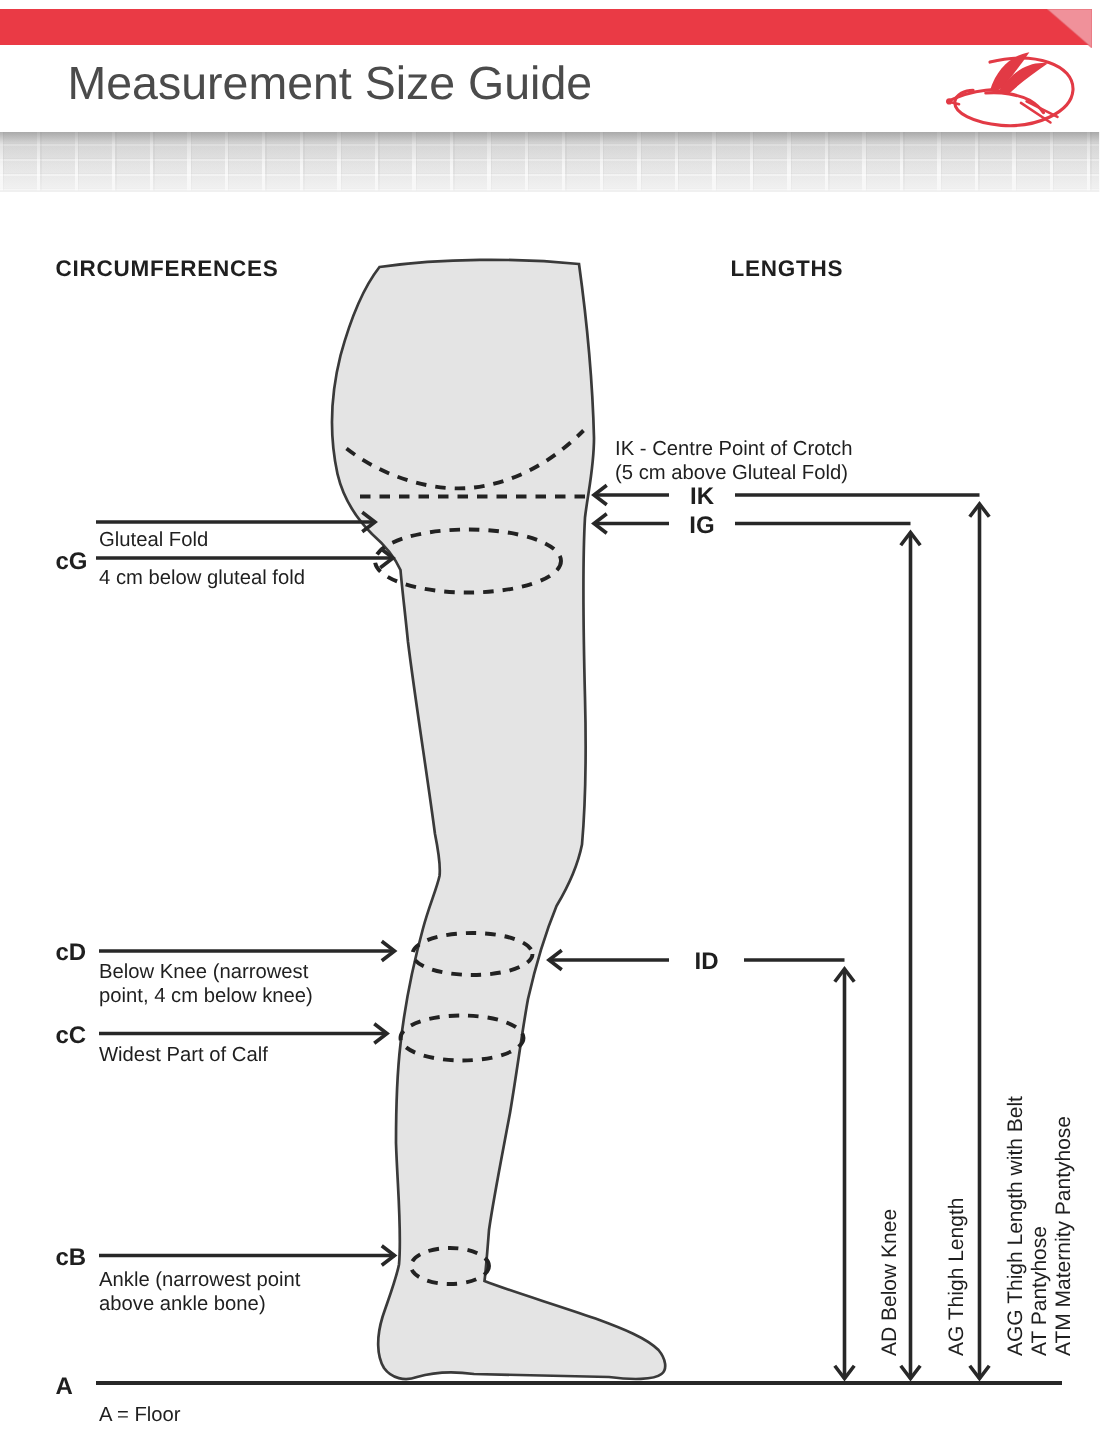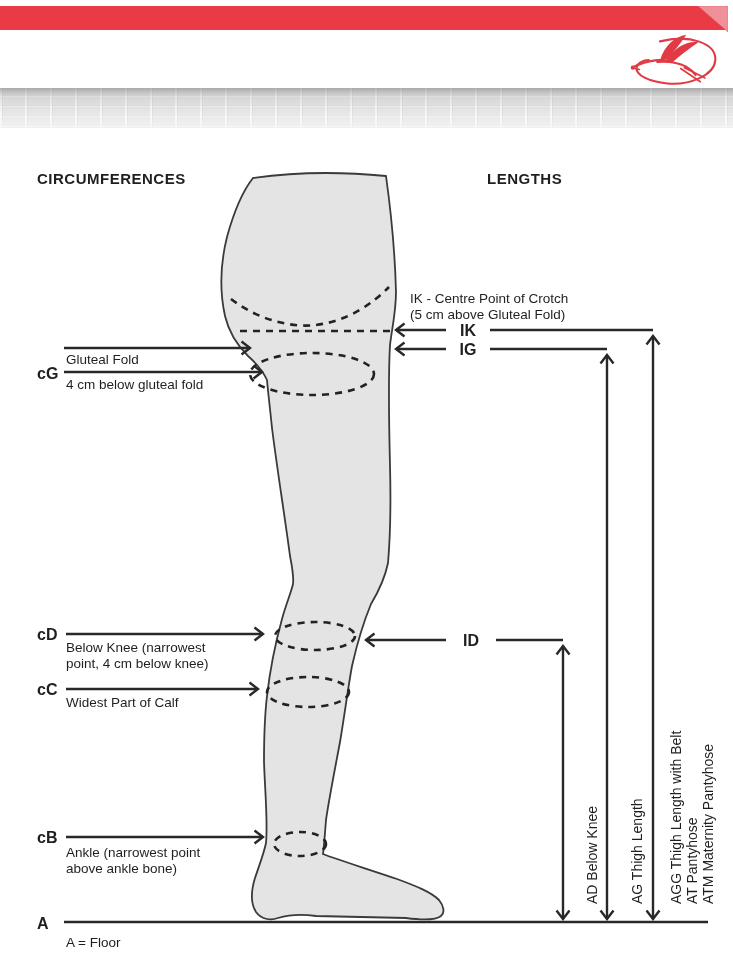--- a/index.html
+++ b/index.html
@@ -37,20 +37,21 @@
 </head>
 <body>
 
 <div id="page">
 
   <div class="red-bar"></div>
   <svg class="fold" viewBox="0 0 30 26">
     <polygon points="0,0 30,0 30,26" fill="#f0919a"></polygon>
     <polygon points="0,0 30,0 30,26" fill="none" stroke="#e2545e" stroke-width="1" opacity=".45"></polygon>
   </svg>
+  <h1 class="page-title">Measurement Size Guide</h1>
 
   <svg class="logo" viewBox="0 0 100 64">
     <g fill="none" stroke="#e23a45" stroke-width="2.2" stroke-linecap="round">
 
       <path d="M 34,10 C 66,2 94,12 93,30 C 92,46 66,57 42,55 C 22,53 8,46 9,38 C 10,33 16,30 22,30"></path>
 
       <path d="M 4,38 C 12,34 22,31 31,30 C 36,29.5 40,30 43,31"></path>
       <path d="M 4,38 L 12,40" stroke-width="1.8"></path>
 
       <path d="M 31,32 C 42,31 54,33 62,37 C 67,40 70,43 72,46"></path>

